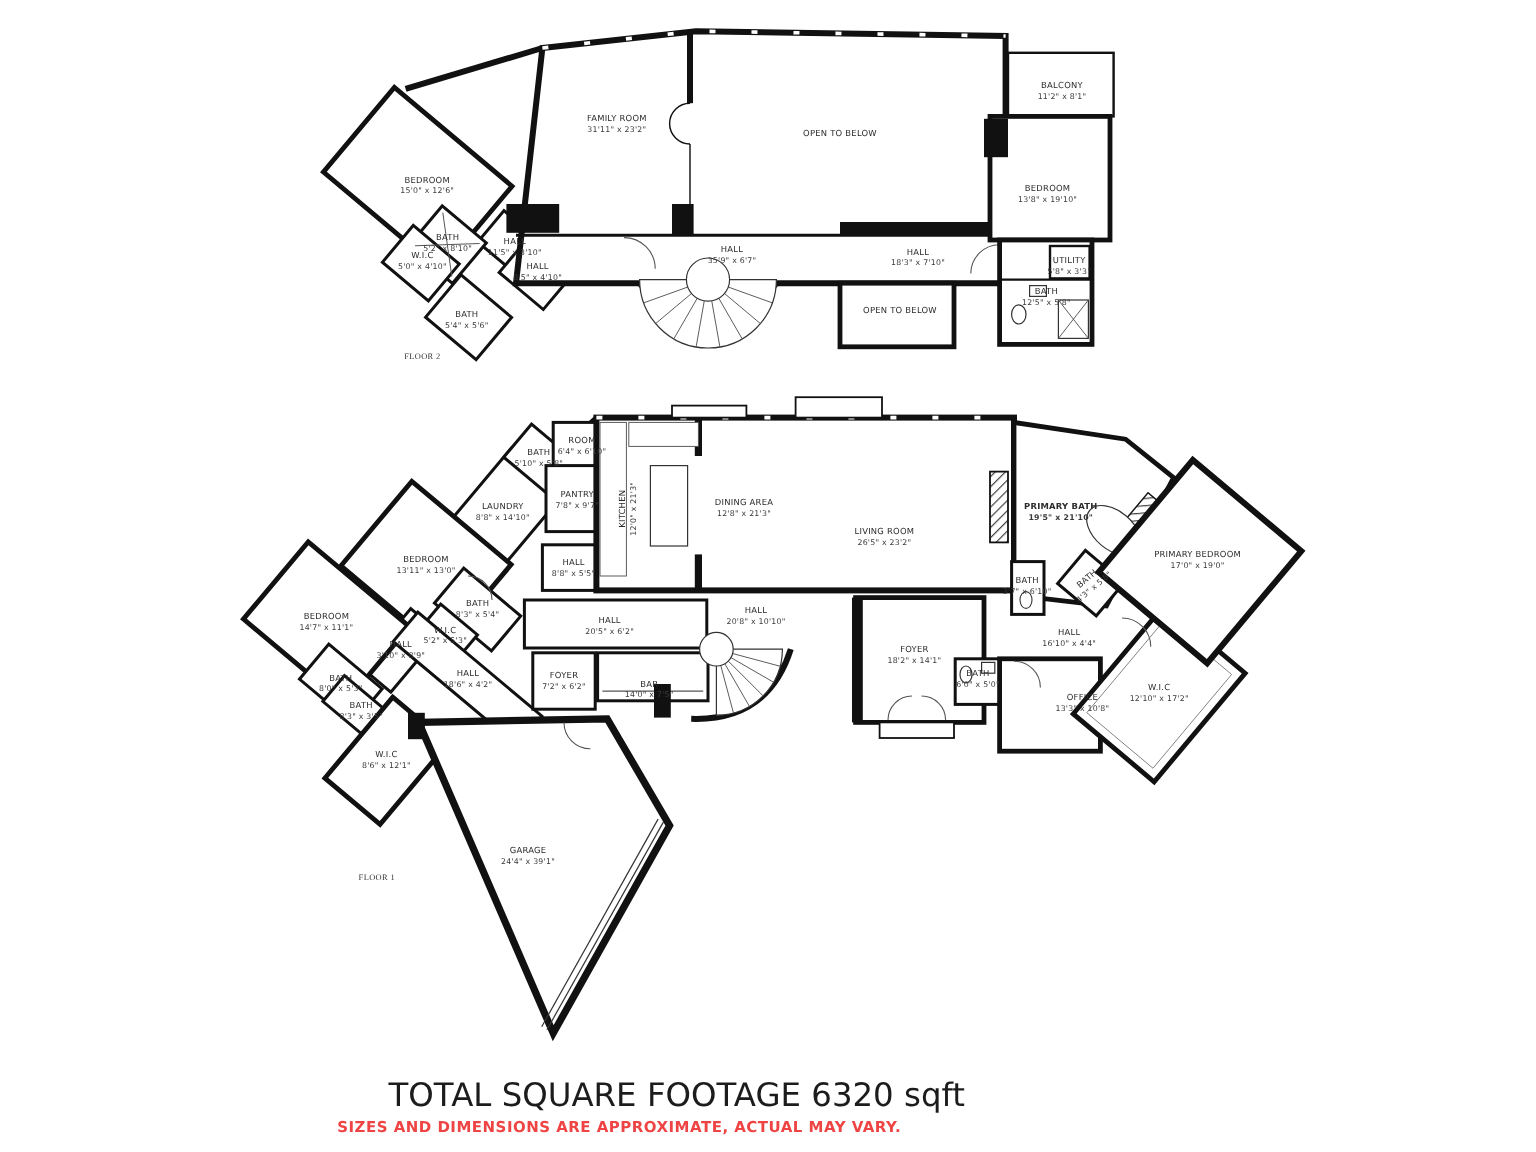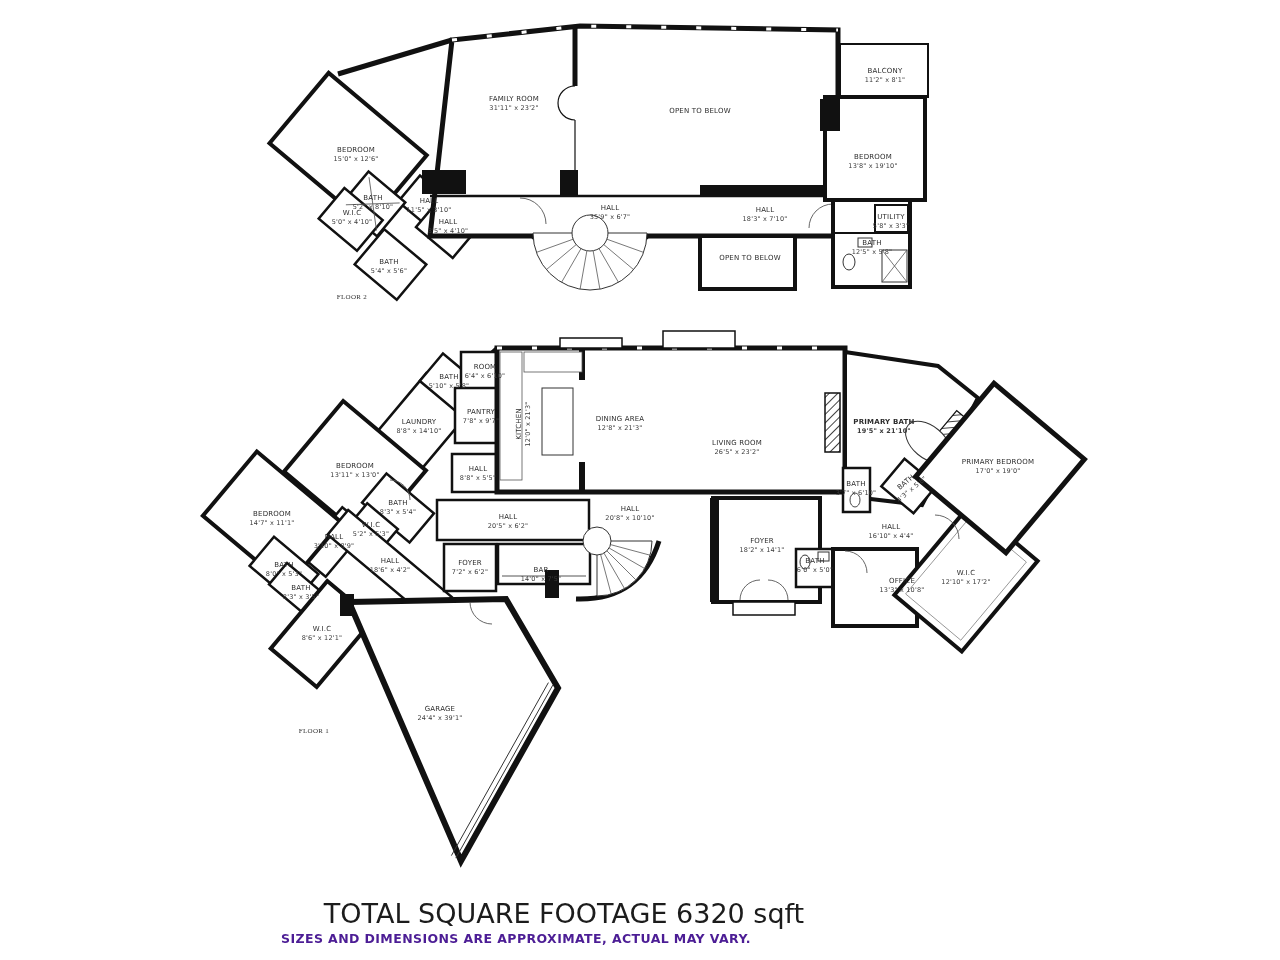--- a/index.html
+++ b/index.html
@@ -10,21 +10,21 @@
   .room-label{position:absolute;transform:translate(-50%,-50%);text-align:center;color:#2b2b2b;
               font-size:7px;line-height:1.3;letter-spacing:.2px;white-space:nowrap;}
   .room-label.rot{transform:translate(-50%,-50%) rotate(var(--rot));}
   .room-name{font-size:7px;}
   .room-dims{font-size:6.5px;color:#3a3a3a;}
   .floor-caption{position:absolute;transform:translate(-50%,-50%);font-size:7px;color:#333;
                  letter-spacing:.3px;font-family:Liberation Serif, serif;}
   #footer-title{position:absolute;left:0;top:898px;width:1128px;text-align:center;
                 font-size:27px;color:#1c1c1c;}
   #footer-disclaimer{position:absolute;left:0;top:931px;width:1032px;text-align:center;
-                font-size:12.5px;font-weight:600;letter-spacing:.4px;color:#4c1d95;}
+                font-size:12.5px;font-weight:600;letter-spacing:.4px;color:#ef4444;}
 </style>
 </head>
 <body>
 
 <div id="page">
 
   <svg id="plan-svg" width="1280" height="960" viewBox="0 0 1280 960">
     <defs>
       <pattern id="hatch" width="6" height="6" patternUnits="userSpaceOnUse" patternTransform="rotate(45)">
         <rect width="6" height="6" fill="#ffffff"></rect>

